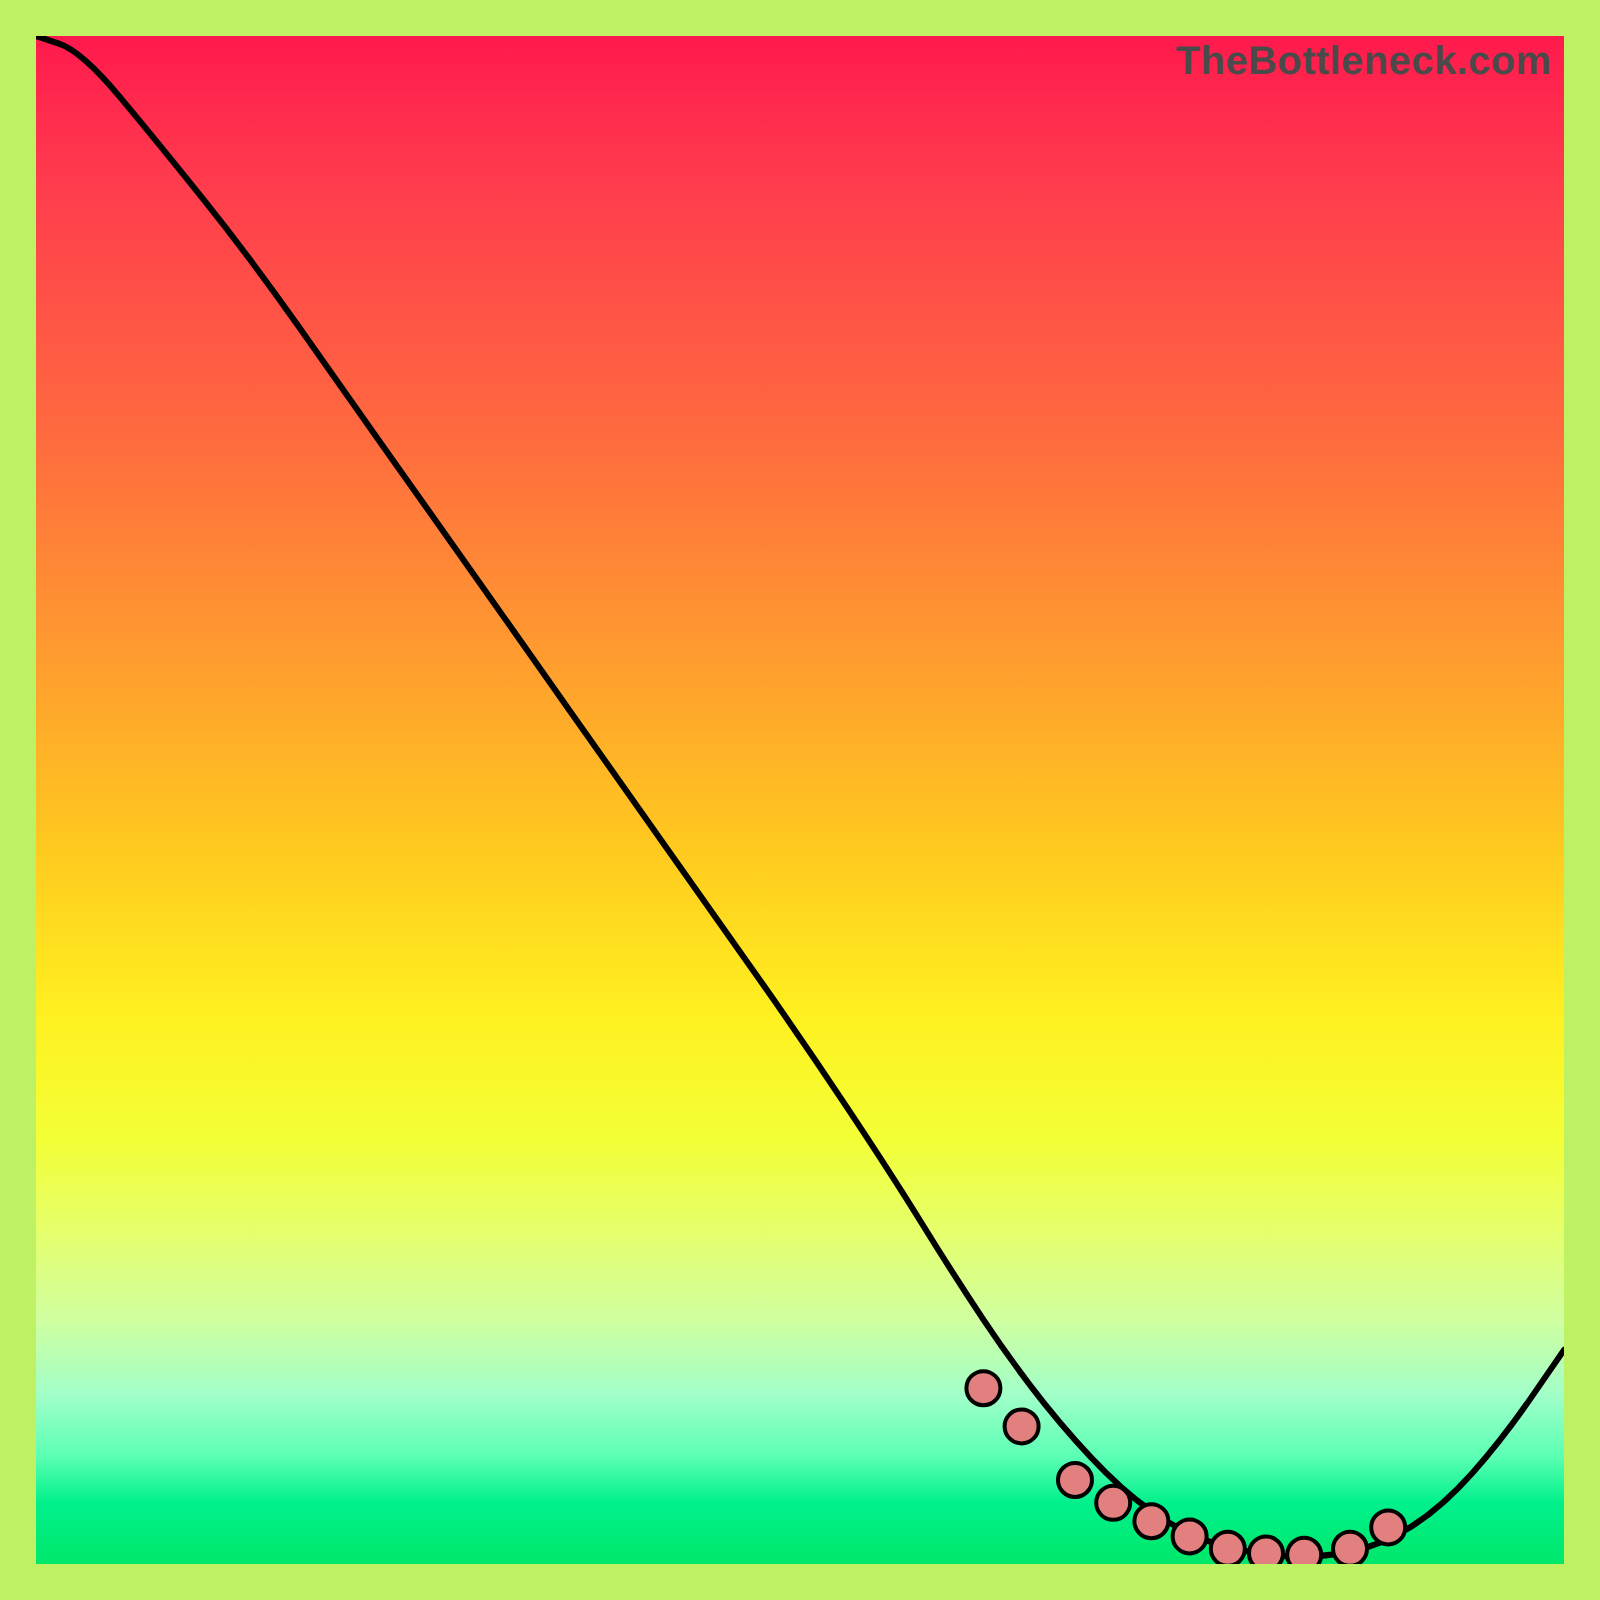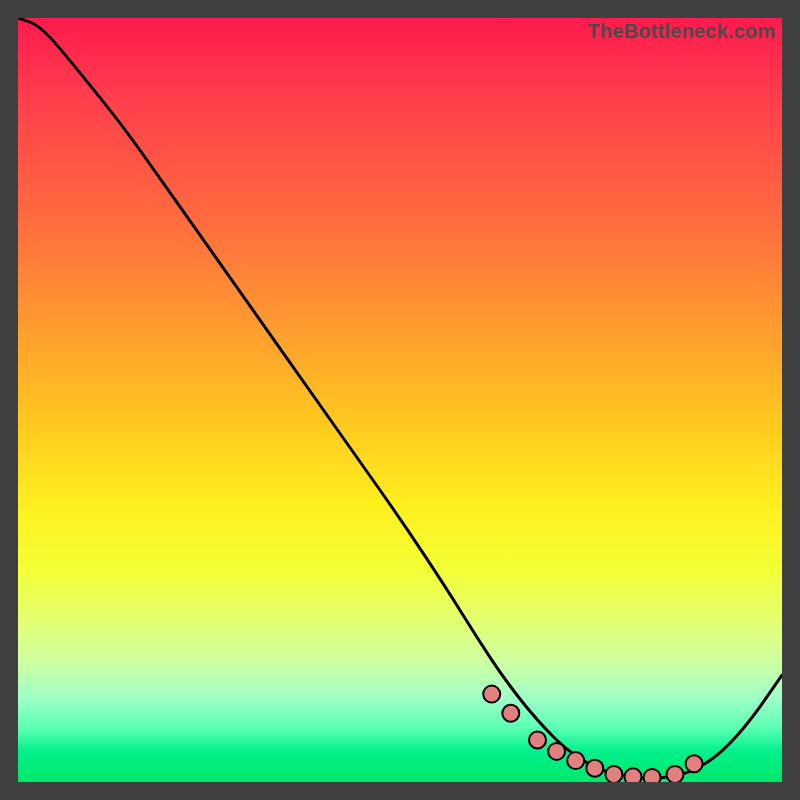--- a/index.html
+++ b/index.html
@@ -10,21 +10,21 @@
     background: #000;
     overflow: hidden;
     font-family: Arial, Helvetica, sans-serif;
   }
   .frame {
     position: absolute;
     left: 0;
     top: 0;
     width: 800px;
     height: 800px;
-    background: #404040;
+    background: #bef264;
   }
   .plot {
     position: absolute;
     left: 18px;
     top: 18px;
     width: 764px;
     height: 764px;
     
     background: linear-gradient(to bottom,
       #ff1a4d 0%,

